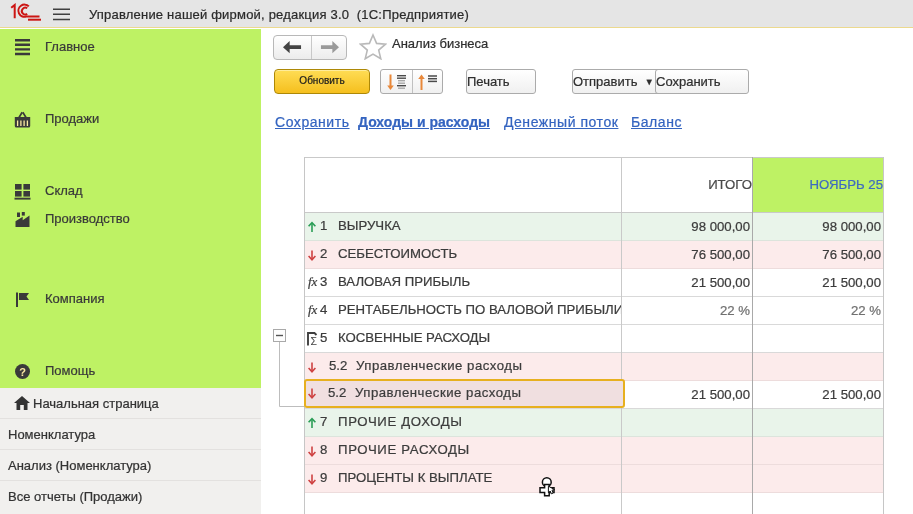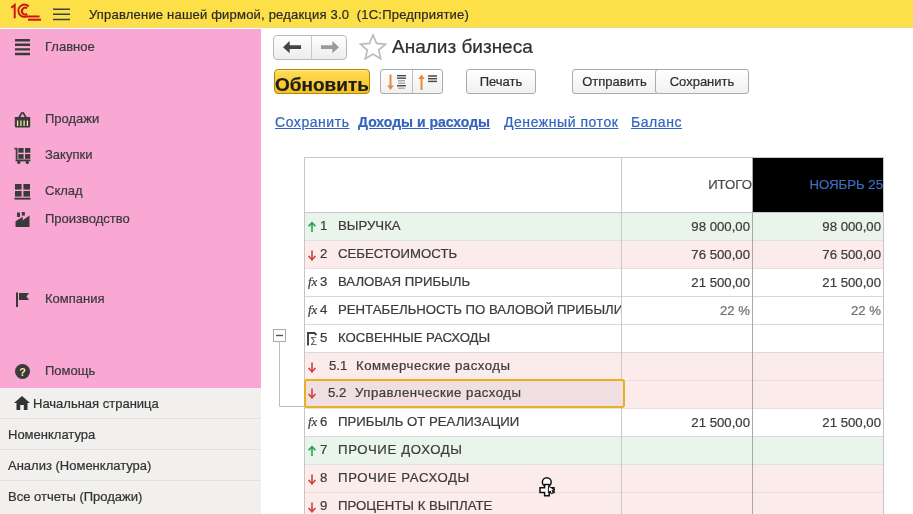--- a/index.html
+++ b/index.html
@@ -1,37 +1,37 @@
 <!DOCTYPE html>
 <html><head>
 <meta charset="utf-8">
 <style>
   * { margin:0; padding:0; box-sizing:border-box; }
   html,body { width:913px; height:514px; overflow:hidden; font-family:"Liberation Sans",sans-serif; background:#fff; -webkit-text-stroke:0.22px; }
   .abs { position:absolute; }
   
-  #topbar { position:absolute; left:0; top:0; width:913px; height:28px; background:#fde047; border-bottom:1px solid #ecd98e; }
+  #topbar { position:absolute; left:0; top:0; width:913px; height:28px; background:#e5e5e5; border-bottom:1px solid #ecd98e; }
   #title { position:absolute; left:89px; top:7px; font-size:13px; color:#2b2b2b; }
   
-  #sidebar { position:absolute; left:0; top:29px; width:261px; height:359px; background:#f9a8d4; }
+  #sidebar { position:absolute; left:0; top:29px; width:261px; height:359px; background:#bef264; }
   .sitem { position:absolute; left:0; width:261px; height:36px; }
   .sitem .ic { position:absolute; left:14px; top:10px; width:17px; height:17px; }
   .sitem .tx { position:absolute; left:45px; top:10px; font-size:13px; color:#3a3a3a; }
   
   #graysec { position:absolute; left:0; top:388px; width:261px; height:126px; background:#f1f0ee; }
   .gitem { position:absolute; left:0; width:261px; height:31px; border-bottom:1px solid #e3e1df; }
   .gitem .tx { position:absolute; left:8px; top:8px; font-size:13px; color:#333; }
   
   #navgrp { position:absolute; left:273px; top:35px; width:74px; height:25px; border:1px solid #b8b8b8; border-radius:4px; background:linear-gradient(#ffffff,#ececec); }
   #navgrp .sep { position:absolute; left:37px; top:0; width:1px; height:23px; background:#c8c8c8; }
-  #pagetitle { position:absolute; left:392px; top:36px; font-size:19px; color:#2f2f2f; }
-  .btn { position:absolute; top:69px; height:25px; border:1px solid #ababab; border-radius:3px; background:linear-gradient(#ffffff,#f0f0f0); font-size:13px; color:#2f2f2f; text-align:center; }
+  #pagetitle { position:absolute; left:392px; top:36px; font-size:13px; color:#2f2f2f; }
+  .btn { position:absolute; top:69px; height:25px; border:1px solid #ababab; border-radius:3px; background:linear-gradient(#ffffff,#f0f0f0); font-size:13px; color:#2f2f2f; text-align:left; }
   .btn .lbl { display:inline-block; margin-top:4px; }
   #btnrefresh { position:absolute; left:274px; top:69px; width:96px; height:25px; background:linear-gradient(#ffdd55,#f5bf1e); border:1px solid #ad8807; border-radius:4px; box-shadow:inset 0 1px 0 #ffec9a; text-align:center; }
-  #btnrefresh .lbl { display:inline-block; margin-top:4px; font-size:19px; font-weight:bold; color:#1d1d1d; }
+  #btnrefresh .lbl { display:inline-block; margin-top:4px; font-size:10px; font-weight:normal; color:#1d1d1d; }
   #sortgrp { position:absolute; left:380px; top:69px; width:63px; height:25px; border:1px solid #ababab; border-radius:3px; background:linear-gradient(#ffffff,#f0f0f0); }
   #sortgrp .sep { position:absolute; left:31px; top:0; width:1px; height:23px; background:#c0c0c0; }
   
   .tablink { position:absolute; top:114px; font-size:14px; color:#3464c0; text-decoration:underline; letter-spacing:.55px; }
   
   #tbl { position:absolute; left:304px; top:157px; border-collapse:collapse; table-layout:fixed; border:1px solid #c6c6c6; }
   #tbl td { border:1px solid #d9d9d9; font-size:13.2px; color:#3c3c3c; height:28px; padding:0; overflow:hidden; white-space:nowrap; line-height:26px; }
   #tbl .hdr td { height:55px; text-align:right; vertical-align:middle; color:#4a4a4a; border-color:#c9c9c9; }
   #tbl td.lab { padding-left:0; position:relative; }
   .cic { position:absolute; }
@@ -71,33 +71,20 @@
       <div class="tx">Главное</div>
     </div>
   <div class="sitem" style="top:72px">
       <svg class="ic" viewBox="0 0 17 17">
         <path d="M5,6.5 L8.2,1.3 M12,6.5 L8.8,1.3" stroke="#3a3a3a" stroke-width="1.7" fill="none"></path>
         <path d="M0.8,6 H16.2 V15 a1.5,1.5 0 0 1 -1.5,1.5 H2.3 a1.5,1.5 0 0 1 -1.5,-1.5 Z" fill="#3a3a3a"></path>
         <path d="M3.6,9.5 V15 M6.9,9.5 V15 M10.1,9.5 V15 M13.4,9.5 V15" stroke="#fbe9a2" stroke-width="1.3"></path>
       </svg>
       <div class="tx">Продажи</div>
     </div>
-  <div class="sitem" style="top:108px">
-      <svg class="ic" viewBox="0 0 17 17">
-        <path d="M0.5,1.7 H2.6 V12.5" fill="none" stroke="#3a3a3a" stroke-width="1.7"></path>
-        <rect x="4.3" y="1" width="5.3" height="4.7" fill="#3a3a3a"></rect>
-        <rect x="11" y="1" width="5.3" height="4.7" fill="#3a3a3a"></rect>
-        <rect x="4.3" y="7.1" width="5.3" height="4.7" fill="#3a3a3a"></rect>
-        <rect x="11" y="7.1" width="5.3" height="4.7" fill="#3a3a3a"></rect>
-        <rect x="1.6" y="12.5" width="14.8" height="1.9" fill="#3a3a3a"></rect>
-        <circle cx="4.8" cy="15.4" r="1.6" fill="#3a3a3a"></circle>
-        <circle cx="13.3" cy="15.4" r="1.6" fill="#3a3a3a"></circle>
-      </svg>
-      <div class="tx">Закупки</div>
-    </div>
   <div class="sitem" style="top:144px">
       <svg class="ic" viewBox="0 0 17 17">
         <rect x="1" y="1" width="6.6" height="5.6" fill="#3a3a3a"></rect>
         <rect x="9.4" y="1" width="6.6" height="5.6" fill="#3a3a3a"></rect>
         <rect x="1" y="8" width="6.6" height="5.6" fill="#3a3a3a"></rect>
         <rect x="9.4" y="8" width="6.6" height="5.6" fill="#3a3a3a"></rect>
         <rect x="0.5" y="14.7" width="16" height="1.9" fill="#3a3a3a"></rect>
       </svg>
       <div class="tx">Склад</div>
     </div>
@@ -200,21 +187,21 @@
 <table id="tbl">
 <colgroup>
       <col style="width:317px">
       <col style="width:131px">
       <col style="width:131px">
     </colgroup>
 <tbody>
       <tr class="hdr">
         <td></td>
         <td>ИТОГО</td>
-        <td class="mon" style="background:#000000;color:#3e6bc0">НОЯБРЬ 25</td>
+        <td class="mon" style="background:#bef264;color:#3e6bc0">НОЯБРЬ 25</td>
       </tr>
 <tr>
         <td class="lab g">
           <svg class="cic" style="left:2px;top:8px" width="10" height="12" viewBox="0 0 10 12">
             <path d="M5,11 V2.2" stroke="#2a9d56" stroke-width="1.6" fill="none"></path>
             <path d="M1.6,5.3 L5,1.6 L8.4,5.3" stroke="#2a9d56" stroke-width="1.6" fill="none"></path>
           </svg>
           <span class="num" style="left:15px">1</span>
           <span class="lt" style="left:33px">ВЫРУЧКА</span>
         </td>
@@ -255,32 +242,20 @@
         <td class="lab">
           <svg class="cic" style="left:1px;top:7px" width="14" height="14" viewBox="0 0 14 14">
             <path d="M2,13.5 V1 H8.5 L10.5,3" fill="none" stroke="#3f3f3f" stroke-width="1.9" stroke-linejoin="miter"></path>
             <text x="4.6" y="13" font-size="10.5" fill="#3f3f3f" font-family="Liberation Sans, sans-serif">Σ</text>
           </svg>
           <span class="num" style="left:15px">5</span>
           <span class="lt" style="left:33px">КОСВЕННЫЕ РАСХОДЫ</span>
         </td>
         <td class="val"></td>
         <td class="val mon"></td>
-      </tr>
-<tr>
-        <td class="lab p">
-          <svg class="cic" style="left:2px;top:8px" width="10" height="12" viewBox="0 0 10 12">
-            <path d="M5,1.5 V10.5" stroke="#ce4141" stroke-width="1.6" fill="none"></path>
-            <path d="M1.6,7 L5,10.7 L8.4,7" stroke="#ce4141" stroke-width="1.6" fill="none"></path>
-          </svg>
-          <span class="num" style="left:24px">5.1</span>
-          <span class="lt" style="left:51px;letter-spacing:.5px">Коммерческие расходы</span>
-        </td>
-        <td class="val p"></td>
-        <td class="val mon p"></td>
       </tr>
 <tr>
         <td class="lab p">
           <svg class="cic" style="left:2px;top:8px" width="10" height="12" viewBox="0 0 10 12">
             <path d="M5,1.5 V10.5" stroke="#ce4141" stroke-width="1.6" fill="none"></path>
             <path d="M1.6,7 L5,10.7 L8.4,7" stroke="#ce4141" stroke-width="1.6" fill="none"></path>
           </svg>
           <span class="num" style="left:24px">5.2</span>
           <span class="lt" style="left:51px;letter-spacing:.5px">Управленческие расходы</span>
         </td>

